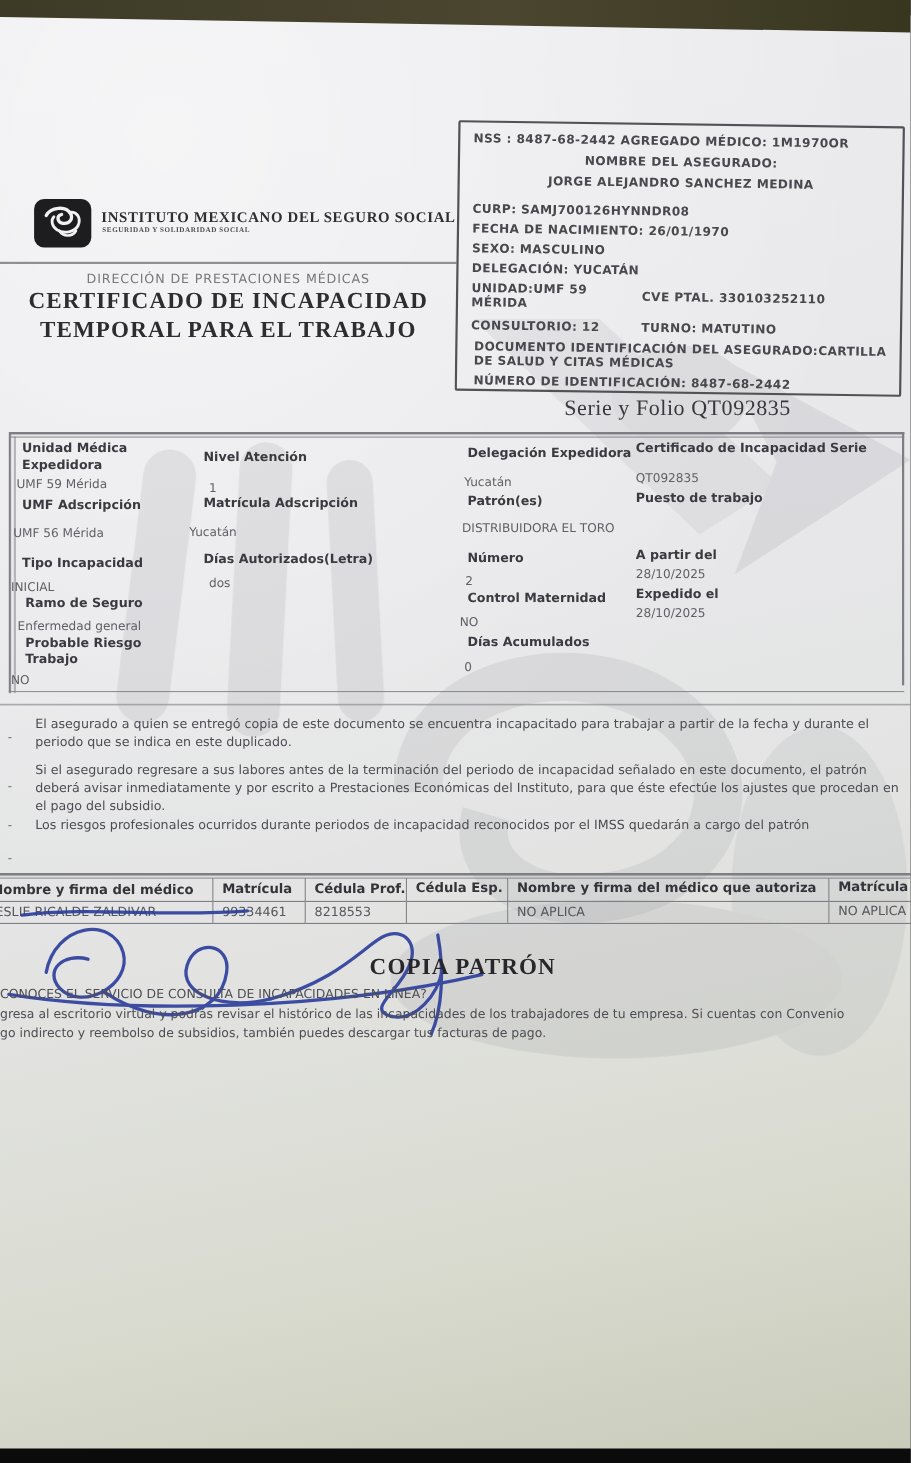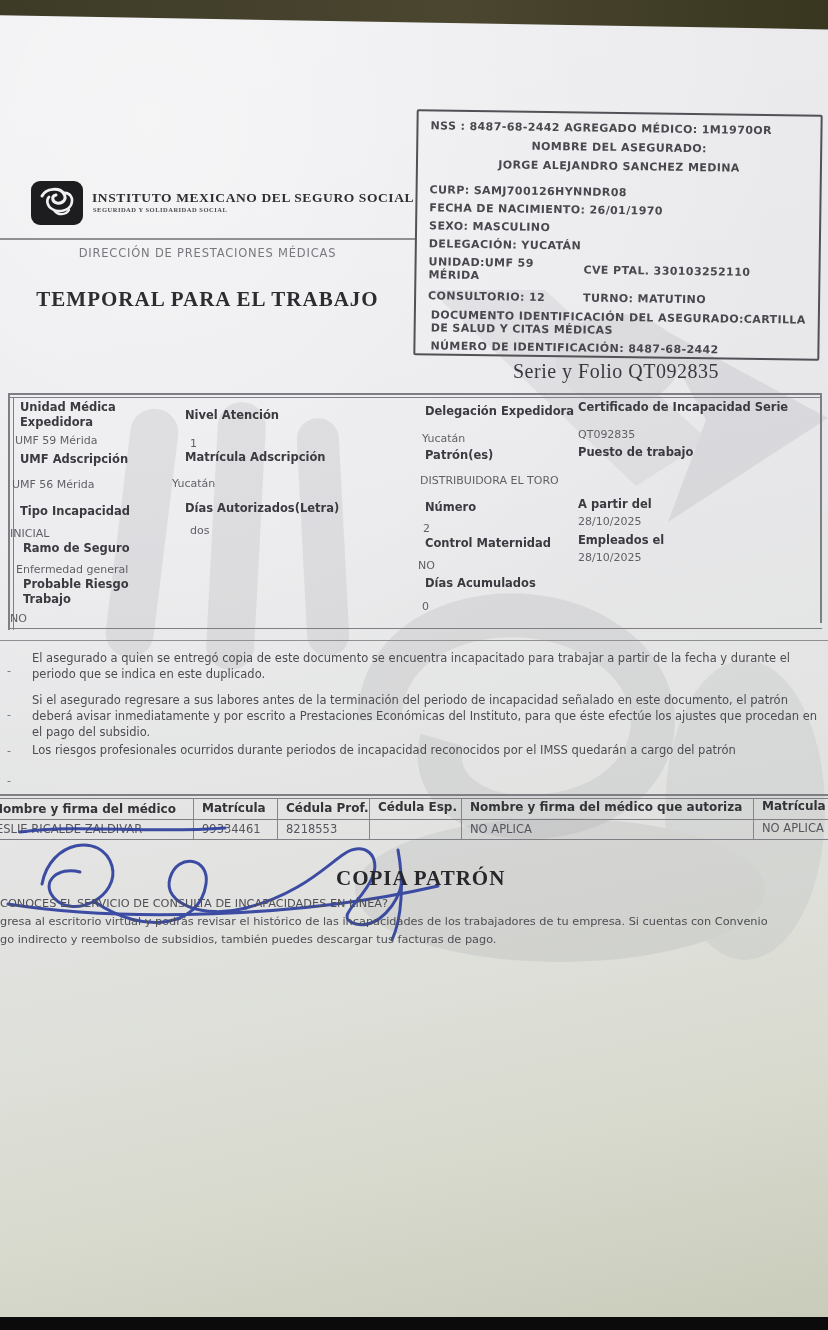--- a/index.html
+++ b/index.html
@@ -72,20 +72,21 @@
     <rect x="1" y="1" width="52" height="44" rx="9" fill="#1d1d20"></rect>
     <path d="M12 16 C16 8 30 7 34 14 C37 19 33 24 27 23 C22 22 21 16 26 15" fill="none" stroke="#f1f1f3" stroke-width="3" stroke-linecap="round"></path>
     <path d="M33 13 C40 12 44 18 41 25 C38 31 28 33 22 29 C17 26 16 20 19 17" fill="none" stroke="#f1f1f3" stroke-width="2.6" stroke-linecap="round"></path>
     <path d="M24 30 C28 36 36 35 39 30" fill="none" stroke="#f1f1f3" stroke-width="2.4" stroke-linecap="round"></path>
   </svg>
   <div class="abs inst-name" style="left:92px;top:190px;">INSTITUTO MEXICANO DEL SEGURO SOCIAL</div>
   <div class="abs inst-tag" style="left:93px;top:206px;">SEGURIDAD Y SOLIDARIDAD SOCIAL</div>
 
   <div class="abs hr" style="left:0;top:238px;width:415px;"></div>
   <div class="abs direction" style="left:0;top:246px;">DIRECCIÓN DE PRESTACIONES MÉDICAS</div>
+  <div class="abs doc-title" style="left:0;top:260px;">CERTIFICADO DE INCAPACIDAD</div>
   <div class="abs doc-title" style="left:0;top:286px;">TEMPORAL PARA EL TRABAJO</div>
 
   <div id="insured-box" class="abs">
     <div class="abs" style="left:12px;top:8px;">NSS :  8487-68-2442   AGREGADO MÉDICO:  1M1970OR</div>
     <div class="abs" style="left:0;top:27px;width:100%;text-align:center;">NOMBRE DEL ASEGURADO:</div>
     <div class="abs" style="left:0;top:46px;width:100%;text-align:center;">JORGE ALEJANDRO SANCHEZ MEDINA</div>
     <div class="abs" style="left:12px;top:72px;">CURP:  SAMJ700126HYNNDR08</div>
     <div class="abs" style="left:12px;top:90px;">FECHA DE NACIMIENTO:  26/01/1970</div>
     <div class="abs" style="left:12px;top:108px;">SEXO:  MASCULINO</div>
     <div class="abs" style="left:12px;top:126px;">DELEGACIÓN:  YUCATÁN</div>
@@ -131,21 +132,21 @@
   <div class="abs fld-value" style="left:190px;top:524px;">dos</div>
   <div class="abs fld-label" style="left:425px;top:500px;">Número</div>
   <div class="abs fld-value" style="left:423px;top:522px;">2</div>
   <div class="abs fld-label" style="left:578px;top:497px;">A partir del</div>
   <div class="abs fld-value" style="left:578px;top:515px;">28/10/2025</div>
 
   <div class="abs fld-label" style="left:23px;top:541px;">Ramo de Seguro</div>
   <div class="abs fld-value" style="left:16px;top:563px;">Enfermedad general</div>
   <div class="abs fld-label" style="left:425px;top:536px;">Control Maternidad</div>
   <div class="abs fld-value" style="left:418px;top:559px;">NO</div>
-  <div class="abs fld-label" style="left:578px;top:533px;">Empleados el</div>
+  <div class="abs fld-label" style="left:578px;top:533px;">Expedido el</div>
   <div class="abs fld-value" style="left:578px;top:551px;">28/10/2025</div>
 
   <div class="abs fld-label" style="left:23px;top:577px;width:120px;">Probable Riesgo Trabajo</div>
   <div class="abs fld-value" style="left:10px;top:612px;">NO</div>
   <div class="abs fld-label" style="left:425px;top:576px;">Días Acumulados</div>
   <div class="abs fld-value" style="left:422px;top:600px;">0</div>
 
   <div class="abs hr" style="left:0;top:640px;width:828px;height:1px;"></div>
 
   <div class="abs dash" style="left:7px;top:664px;">-</div>

